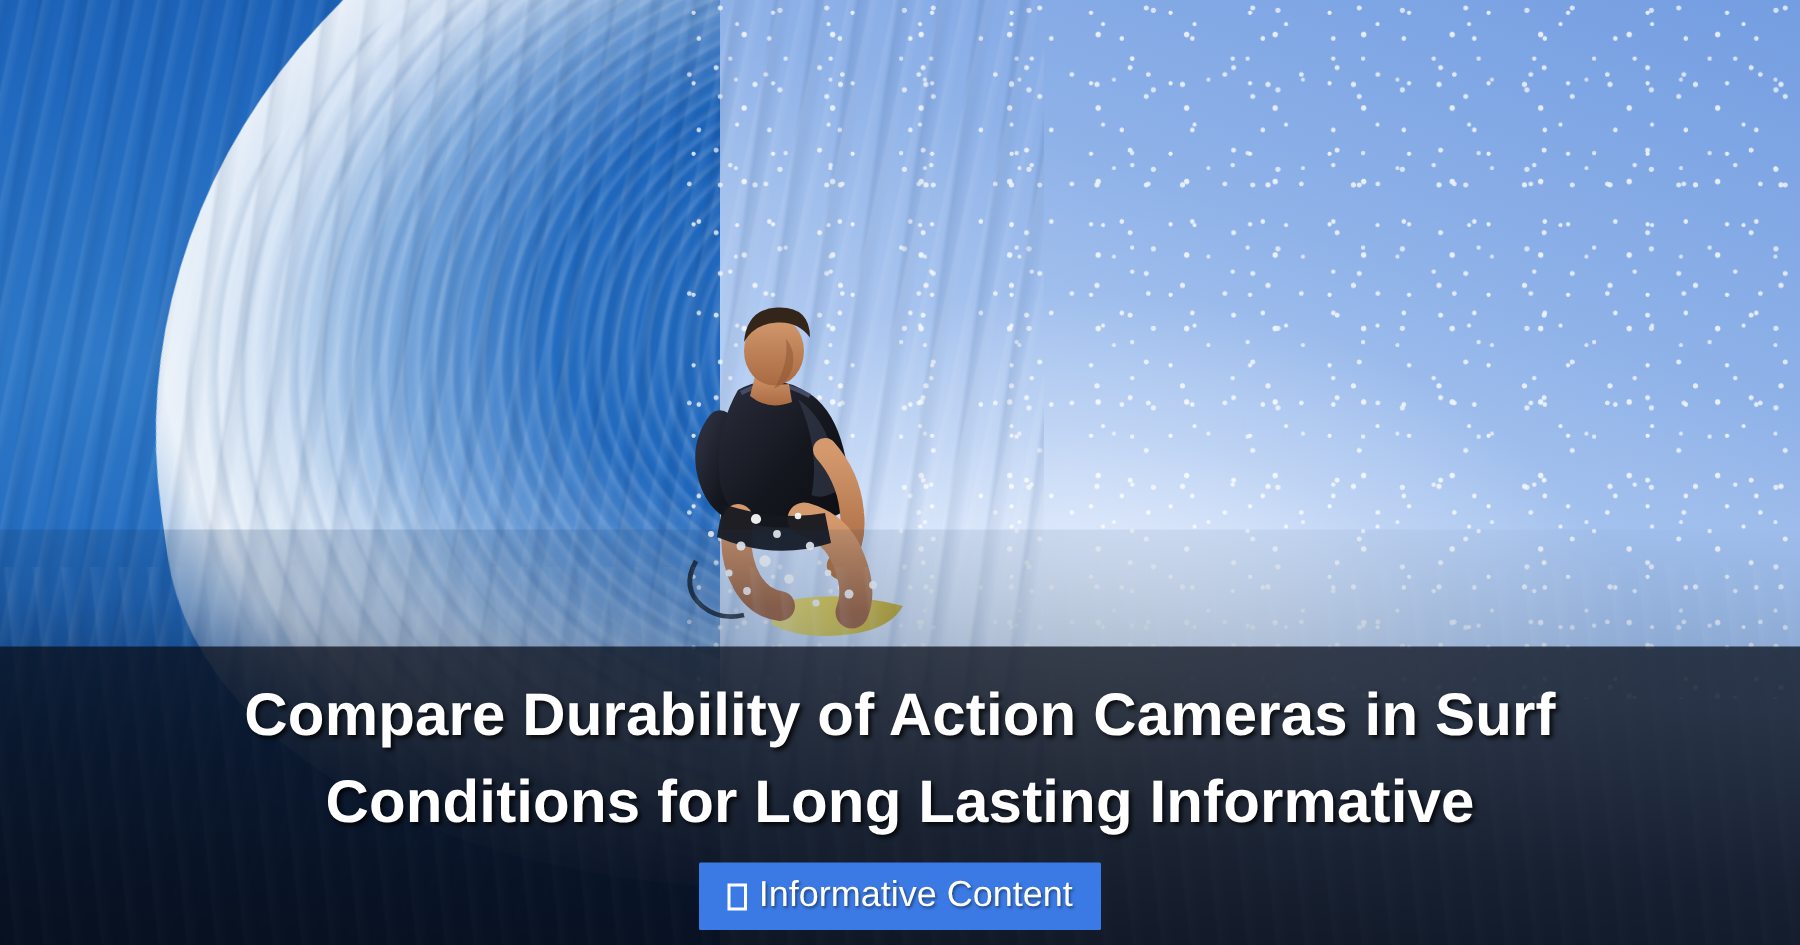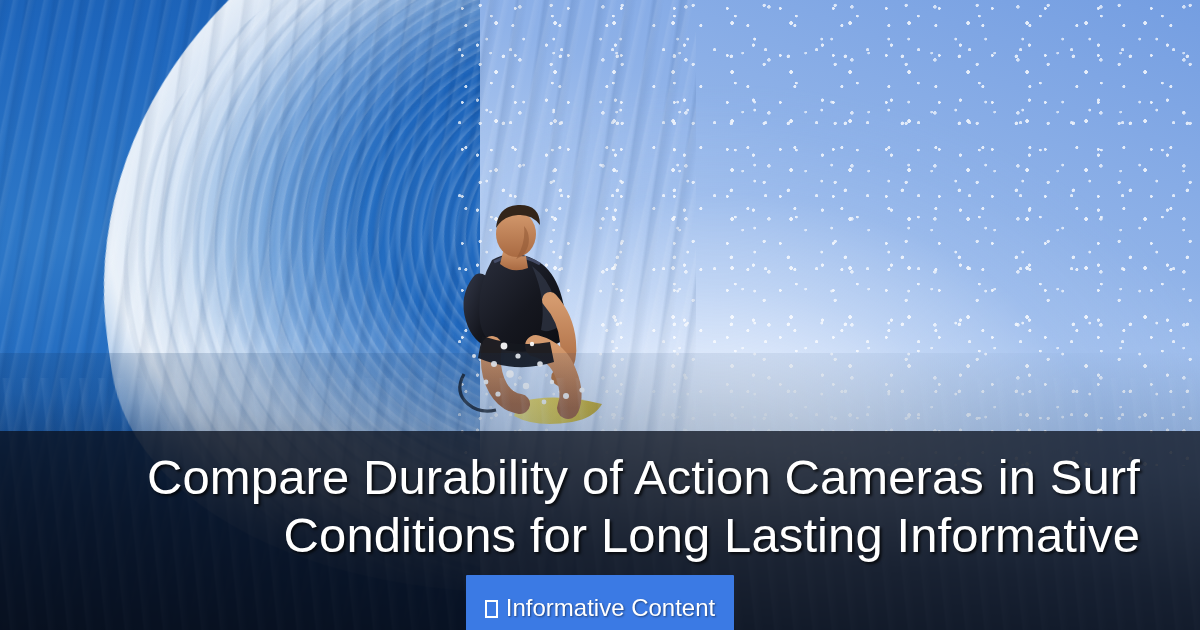--- a/index.html
+++ b/index.html
@@ -190,42 +190,42 @@
     flex-direction: column;
     align-items: center;
     justify-content: flex-start;
     padding-top: 17px;
     box-sizing: border-box;
   }
 
   .headline {
     margin: 0;
     width: 1080px;
-    text-align: right;
+    text-align: center;
     color: #ffffff;
     font-family: "Liberation Sans", sans-serif;
-    font-weight: 400;
-    font-size: 49px;
+    font-weight: 700;
+    font-size: 40px;
     line-height: 58px;
     letter-spacing: 0.1px;
     text-shadow: 2px 2px 3px rgba(0,0,0,0.78);
   }
 
   .badge {
     margin-top: 11px;
     display: inline-flex;
     align-items: center;
     gap: 8px;
     background: #3b7ae4;
     color: #ffffff;
     font-family: "Liberation Sans", sans-serif;
     font-size: 24px;
     line-height: 1;
     font-weight: 400;
-    padding: 21px 19px 11px 19px;
+    padding: 10px 19px 11px 19px;
     border-radius: 1px;
     text-shadow: 1px 1px 2px rgba(0,0,0,0.45);
     white-space: nowrap;
   }
 
   
   .tofu {
     display: inline-block;
     width: 13px;
     height: 18px;

